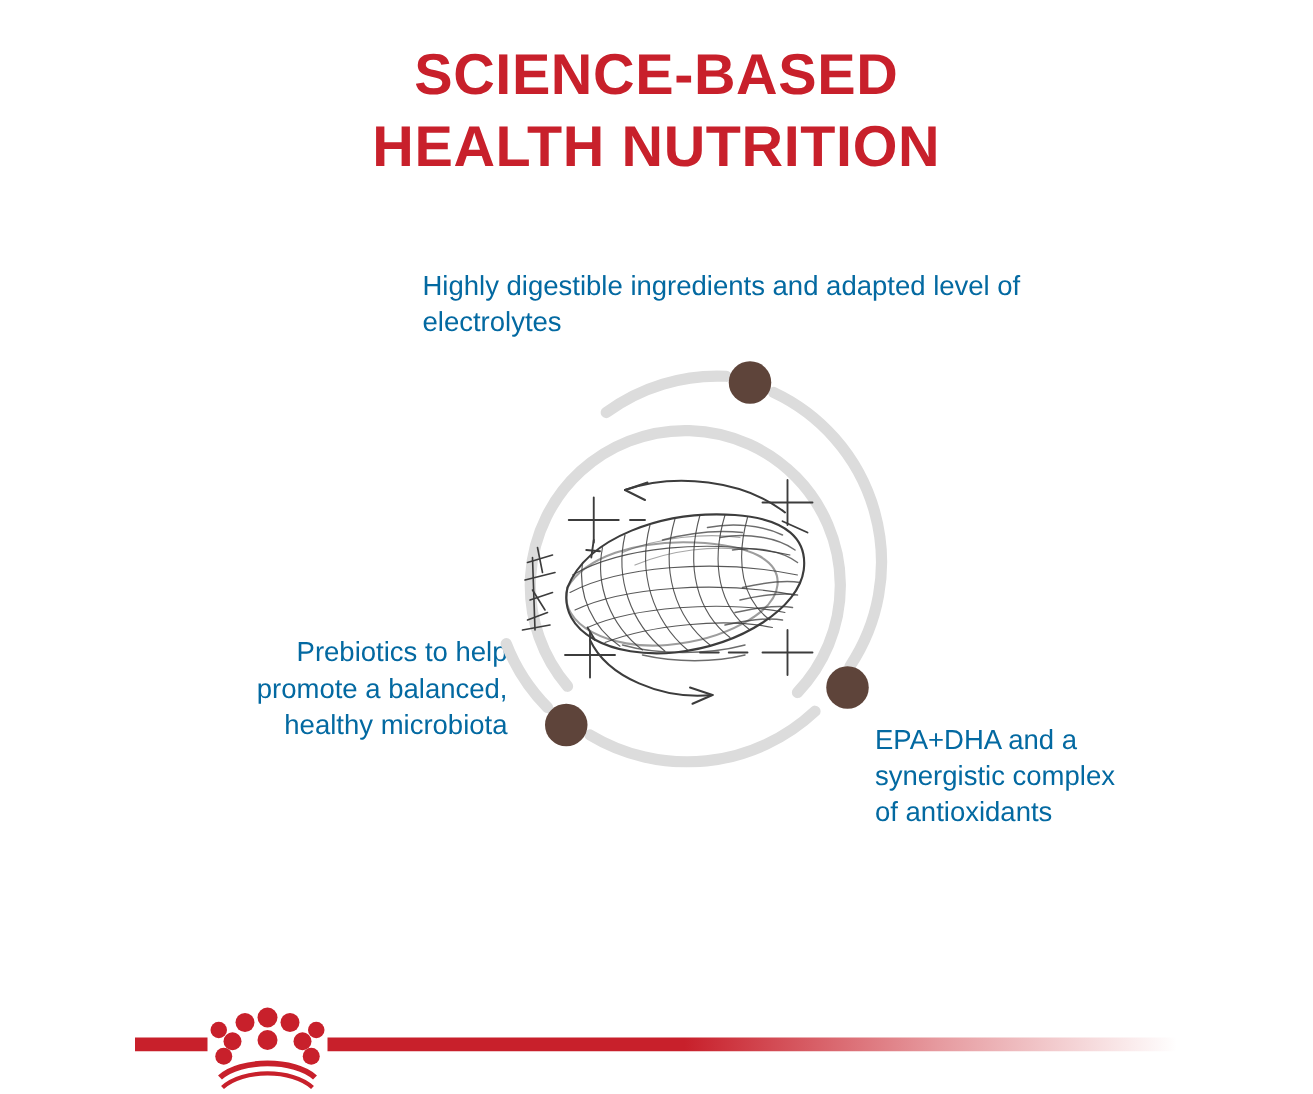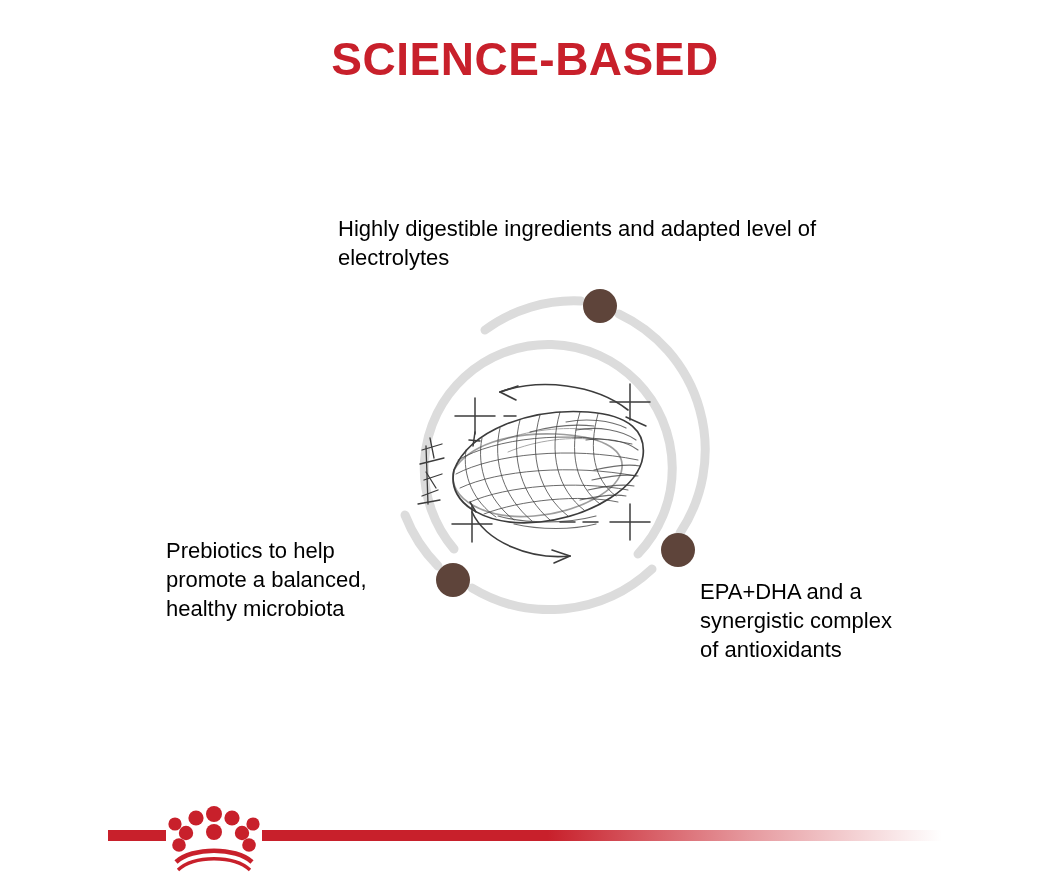--- a/index.html
+++ b/index.html
@@ -39,32 +39,33 @@
     color: #C8202B;
     white-space: nowrap;
   }
 
   
   .callout {
     position: absolute;
     font-family: "Liberation Sans", sans-serif;
     font-size: 22px;
     line-height: 29px;
-    color: #000000;
+    color: #0369a1;
     font-weight: 400;
   }
   #callout-top {
     left: 338px;
     top: 202px;
     width: 520px;
   }
   #callout-left {
     left: 166px;
-    top: 524px;
+    top: 495px;
     width: 240px;
+    text-align: right;
   }
   #callout-right {
     left: 700px;
     top: 565px;
     width: 210px;
   }
 
   
   #graphic {
     position: absolute;
@@ -85,20 +86,21 @@
   }
   #footer svg { display: block; }
 </style>
 </head>
 <body>
 
 <div id="page">
 
   <div id="title-block">
     <span class="title-line">SCIENCE-BASED</span>
+    <span class="title-line">HEALTH NUTRITION</span>
   </div>
 
   <div class="callout" id="callout-top">Highly digestible ingredients and adapted level of electrolytes</div>
 
   <div class="callout" id="callout-left">Prebiotics to help promote a balanced, healthy microbiota</div>
 
   <div class="callout" id="callout-right">EPA+DHA and a synergistic complex of antioxidants</div>
 
   <div id="graphic">
     <svg width="340" height="340" viewBox="0 0 340 340" xmlns="http://www.w3.org/2000/svg">

